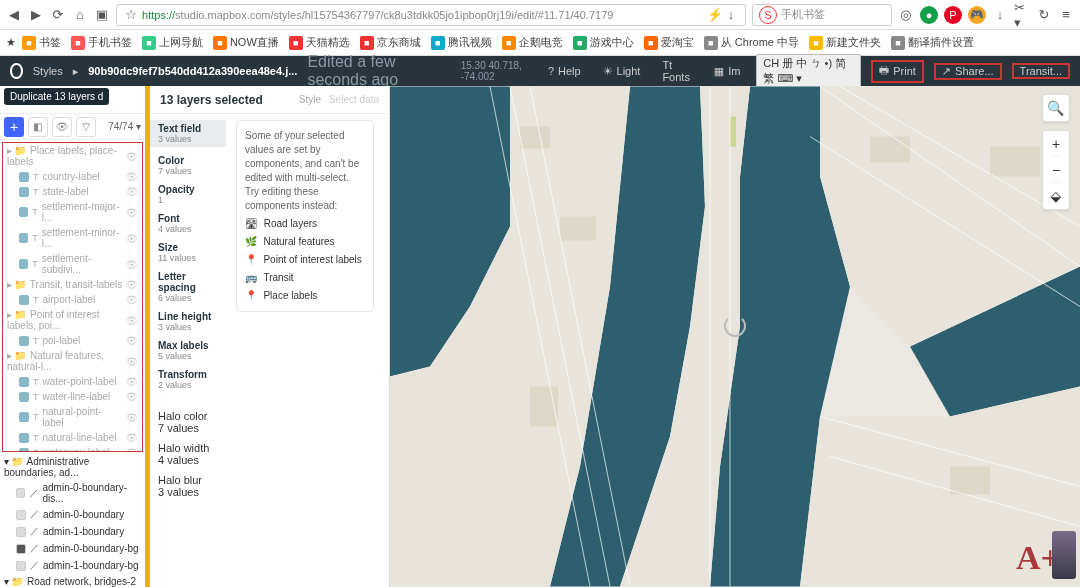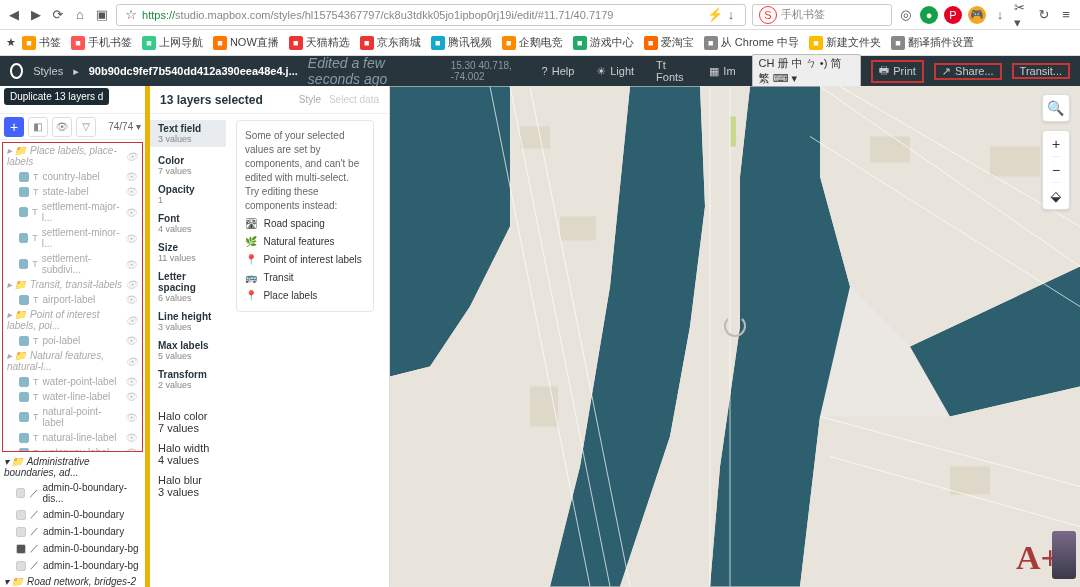--- a/index.html
+++ b/index.html
@@ -17,41 +17,41 @@
 
 
 .bm-bar { height: 26px; border-bottom: 1px solid #ddd; padding: 0 6px; gap: 2px; font-size: 11px; color: #444; }
 .bm { display:flex; align-items:center; gap:3px; padding: 0 4px; white-space:nowrap; }
 .bm .box { width:14px; height:14px; border-radius:2px; display:flex; align-items:center; justify-content:center; font-size:9px; }
 
 
 .app-head { height: 30px; background: #28353d; color: #ccc; padding: 0 10px; font-size: 11px; gap: 10px; }
 .app-head .logo { width:16px; height:16px; border-radius:50%; border:2px solid #fff; }
 .app-head .crumb { color:#fff; font-weight:600; }
-.app-head .edit-note { color:#8a9aa4; font-size:14px;font-style:italic; }
+.app-head .edit-note { color:#8a9aa4; font-size:16px; }
 .app-head .spacer { flex:1; }
 .app-head .coords { color:#8a9aa4; font-size:10px; }
 .app-head .hbtn { display:flex; align-items:center; gap:4px; color:#ccc; padding:0 6px; }
 .publish-box { border:2px solid #c33; padding:2px 10px; color:#888; }
 .print-box, .share-box { border:2px solid #c33; padding:2px 8px; }
 .cn-toolbar { background:#eee; color:#333; padding:1px 6px; border:1px solid #bbb; border-radius:2px; font-size:11px; display:flex; gap:4px; align-items:center; }
 
 
 .main { display:flex; height: calc(587px - 30px - 26px - 30px); position:relative; }
 
 
 .layers { width: 150px; border-right:5px solid #eab308; background:#fff; font-size:10px; color:#888; overflow:hidden; position:relative;}
 .layers-head { height:28px; border-bottom:1px solid #eee; display:flex; align-items:center; padding:0 6px; justify-content:space-between;}
 .dup-tip { position:absolute; top:2px; left:4px; background:#1b2a33; color:#fff; font-size:10px; padding:3px 6px; border-radius:3px; z-index:5;}
 .layers-tools { height:26px; border-bottom:1px solid #eee; display:flex; align-items:center; gap:4px; padding:0 4px;}
 .layers-tools .plus { width:20px; height:20px; background:#4264fb; border-radius:3px; color:#fff; display:flex; align-items:center; justify-content:center; font-size:14px;}
 .layers-tools .tool { width:20px; height:20px; border:1px solid #ddd; border-radius:3px; display:flex; align-items:center; justify-content:center;}
 .layers-tools .count { margin-left:auto; font-size:10px; color:#666;}
 .layer-list { border:1px solid #c33; margin:2px; height:310px; overflow:hidden;}
-.lgroup { padding:2px 4px; color:#aaa; display:flex; align-items:center; gap:3px;font-style:italic;}
+.lgroup { padding:2px 4px; color:#aaa; display:flex; align-items:center; gap:3px;}
 .litem { padding:2px 4px 2px 16px; color:#aaa; display:flex; align-items:center; gap:4px;}
 .litem .sw { width:10px; height:10px; border:1px solid #ccc; border-radius:2px; background:#eee;}
 .litem .sw.t { background:#8bb8c9; border-color:#8bb8c9;}
 .admin-list .litem, .admin-list .lgroup { color:#333; }
 .admin-list .sw { background:#ddd; }
 .admin-list .sw.dark { background:#555; }
 
 
 .props { width: 240px; border-right:1px solid #ddd; background:#fff; font-size:11px; }
 .props-head { height:28px; border-bottom:1px solid #eee; display:flex; align-items:center; justify-content:space-between; padding:0 10px; }
@@ -294,21 +294,21 @@
             <div class="pname">Transform</div>
             <div class="pval">2 values</div>
           </div>
         </div>
       <div class="info-col">
         <div class="info-box">
           <div>Some of your selected values are set by components, and can't be edited with multi-select. Try editing these components instead:</div>
           <div id="comp-list">
               <div class="comp">
                 <span>🛣</span>
-                <span>Road spacing</span>
+                <span>Road layers</span>
               </div>
               <div class="comp">
                 <span>🌿</span>
                 <span>Natural features</span>
               </div>
               <div class="comp">
                 <span>📍</span>
                 <span>Point of interest labels</span>
               </div>
               <div class="comp">

